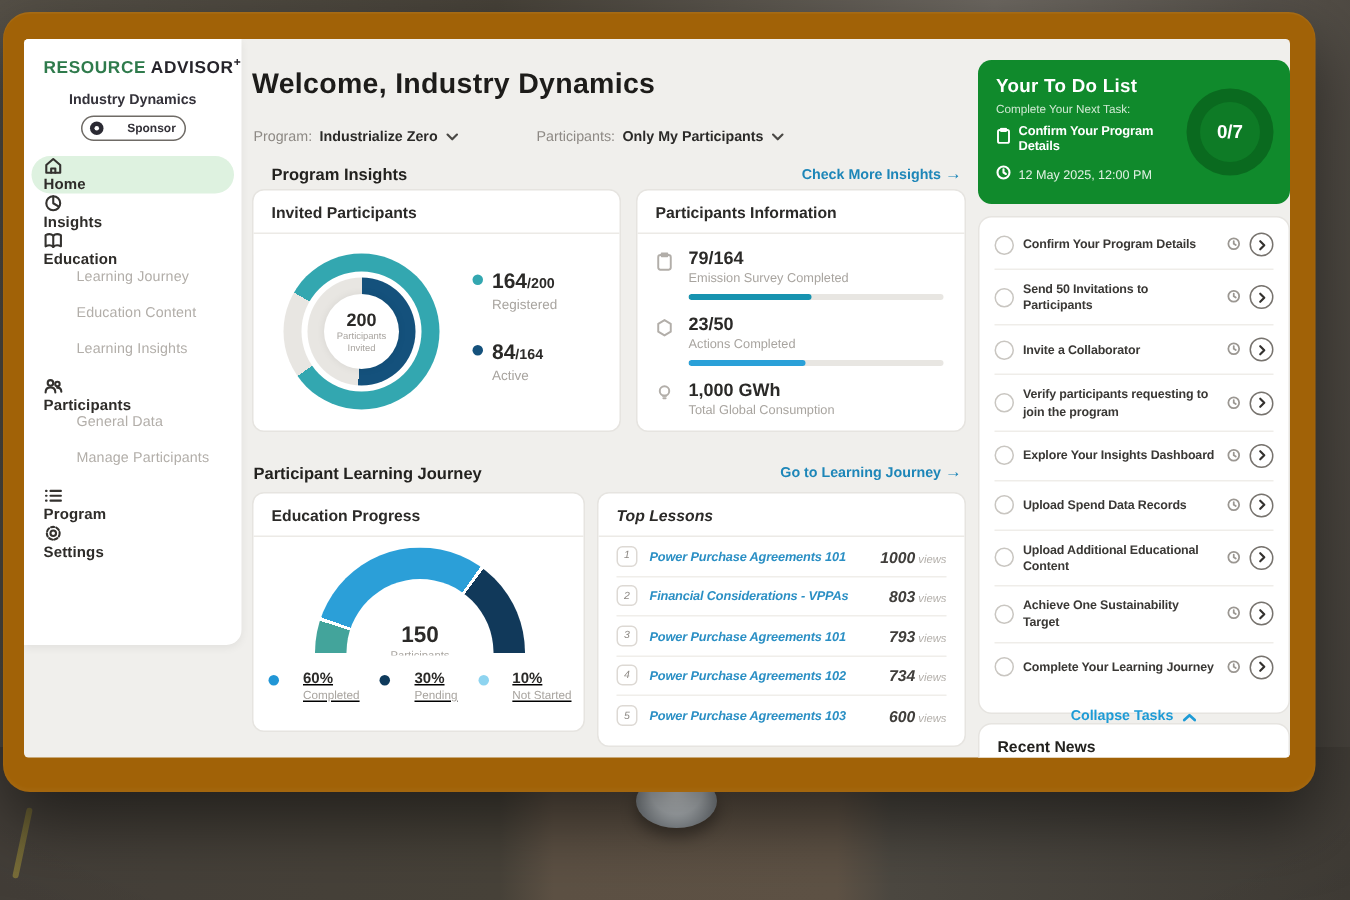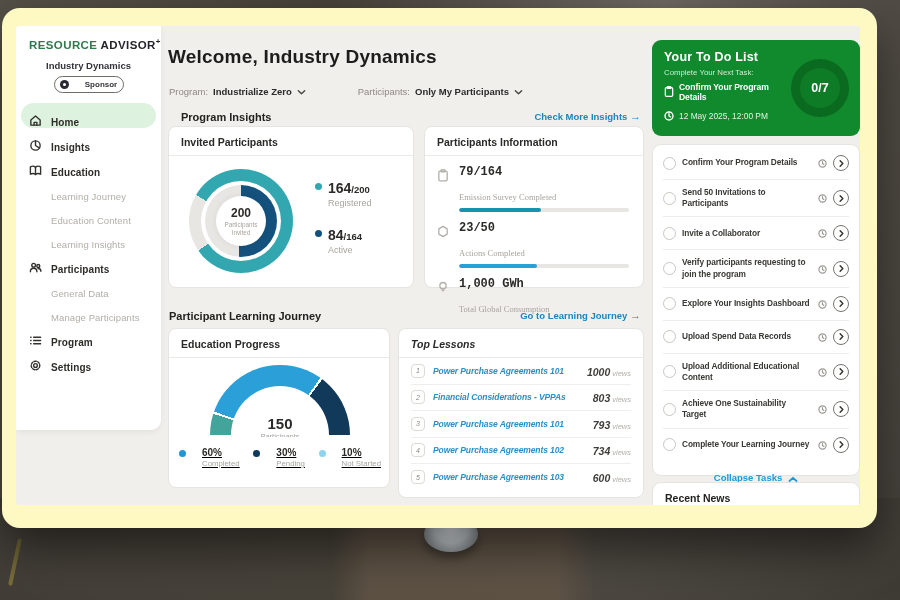--- a/index.html
+++ b/index.html
@@ -9,35 +9,35 @@
   
   .bg-base { position:absolute; inset:0; background:linear-gradient(100deg,#555047 0%,#474239 33%,#6d6861 66%,#514c45 88%,#44403a 100%); }
   .bg-bottom { position:absolute; left:0; top:498px; width:900px; height:102px;
     background:linear-gradient(90deg,#443f39 0%,#474239 37%,#5d5144 41%,#5e5245 62%,#4c4841 66%,#403c36 100%); }
   .vignette { position:absolute; inset:0; background:radial-gradient(130% 130% at 50% 38%, transparent 55%, rgba(0,0,0,0.28) 100%); pointer-events:none; }
   .leaf { position:absolute; left:13px; top:538px; width:4px; height:48px; background:linear-gradient(#6e6430,#8a7c3a); border-radius:3px; transform:rotate(12deg); opacity:.8; }
   .stand-neck { position:absolute; left:424px; top:516px; width:54px; height:36px; border-radius:50%;
     background:radial-gradient(ellipse at 50% 30%, #e9edef 0%, #c6ccd0 45%, #8d9398 72%, #686d71 100%); box-shadow:0 6px 10px rgba(0,0,0,.35); }
 
   
-  .monitor { position:absolute; left:2px; top:8px; width:875px; height:520px; background:#fef9c3; border-radius:18px;
+  .monitor { position:absolute; left:2px; top:8px; width:875px; height:520px; background:#a16207; border-radius:18px;
     box-shadow:0 20px 45px rgba(0,0,0,.5), inset 0 1px 1px rgba(255,255,255,.07), inset 0 -2px 3px rgba(255,255,255,.04); z-index:2; }
   .screen { position:absolute; left:14px; top:18px; width:844px; height:479px; background:#f0efec; border-radius:3px; overflow:hidden; }
 
   
   .sidebar { position:absolute; left:0; top:0; width:145px; height:404px; background:#ffffff; border-bottom-right-radius:10px; box-shadow:0 2px 6px rgba(0,0,0,.06); }
   .brand { padding:11px 0 0 13px; font-size:11.5px; font-weight:bold; letter-spacing:.4px; }
   .brand .g { color:#2f7b4c; } .brand .d { color:#26242b; } .brand sup { font-size:8px; color:#26242b; }
   .org { text-align:center; margin-top:9px; font-size:9.5px; font-weight:bold; color:#34323a; }
   .sponsor { margin:5px auto 0 auto; width:70px; height:17px; border:1.2px solid #6f6b66; border-radius:10px; display:flex; align-items:center; justify-content:center; gap:16px; background:#fff; }
   .sponsor .dotic { width:9px; height:9px; border-radius:50%; background:#2b2a33; position:relative; }
   .sponsor .dotic::after { content:""; position:absolute; left:3px; top:3px; width:3px; height:3px; border-radius:50%; background:#fff; }
   .sponsor .lbl { font-size:8px; font-weight:bold; color:#35333a; }
   .nav { margin-top:10px; }
-  .nav-item { display:flex; align-items:flex-end; gap:8px; height:25px; padding:0 8px 0 13px; cursor:pointer; }
+  .nav-item { display:flex; align-items:flex-start; height:25px; padding:0 8px 0 13px; cursor:pointer;flex-direction:column; }
   .nav-item .ic { width:14px; height:14px; flex:0 0 14px; display:flex; align-items:center; }
   .nav-item .lbl { font-size:10px; font-weight:bold; color:#2e2c29; letter-spacing:.1px; }
   .nav-item.active { background:#def2e0; border-radius:14px; margin:0 5px; padding:0 3px 0 8px; }
   .nav-item.sub { padding-left:35px; height:24px; }
   .nav-item.sub .lbl { font-weight:normal; color:#b2aea9; font-size:9.5px; }
   .ic svg { stroke:#34322f; fill:none; stroke-width:1.5; stroke-linecap:round; stroke-linejoin:round; }
 
   
   .main-title { position:absolute; left:152px; top:20px; font-size:19px; font-weight:bold; color:#1d1c1a; letter-spacing:.2px; }
   .filters { position:absolute; left:153px; top:56px; display:flex; gap:52px; align-items:center; }
@@ -68,22 +68,22 @@
   .leg-dot { width:7px; height:7px; border-radius:50%; margin-top:4px; }
   .leg-item .big { font-size:14px; font-weight:bold; color:#2b2a28; }
   .leg-item .small { font-size:9.5px; font-weight:bold; color:#2b2a28; }
   .leg-item .sub { font-size:9px; color:#a8a49f; margin-top:1px; }
 
   
   .stat-row { display:flex; gap:9px; padding:9px 14px 0 12px; }
   .stat-row .sic { width:13px; padding-top:3px; }
   .sic svg { stroke:#b2aea9; fill:none; stroke-width:1.4; stroke-linecap:round; stroke-linejoin:round; }
   .stat-body { flex:1; }
-  .stat-v { font-size:12px; font-weight:bold; color:#2b2a28;font-family:Liberation Mono, monospace; }
-  .stat-l { font-size:8.5px; color:#a8a49f; margin-top:13px;font-family:Liberation Serif, serif; }
+  .stat-v { font-size:12px; font-weight:bold; color:#2b2a28; }
+  .stat-l { font-size:8.5px; color:#a8a49f; margin-top:1px; }
   .pbar { margin-top:6px; height:4px; background:#e8e6e2; border-radius:2px; overflow:hidden; }
   .pbar-fill { height:100%; border-radius:2px; }
 
   
   .gauge-wrap { position:absolute; left:41px; top:36px; width:140px; height:72px; overflow:hidden; }
   .gauge-arc { position:absolute; left:0; top:0; width:140px; height:140px; border-radius:50%; }
   .gauge-hole { position:absolute; left:21px; top:21px; width:98px; height:98px; border-radius:50%; background:#fff; }
   .gauge-center { position:absolute; left:0; bottom:-4px; width:100%; text-align:center; }
   .gauge-center .v { font-size:15px; font-weight:bold; color:#2b2a28; }
   .gauge-center .l { font-size:7.5px; color:#a8a49f; }

